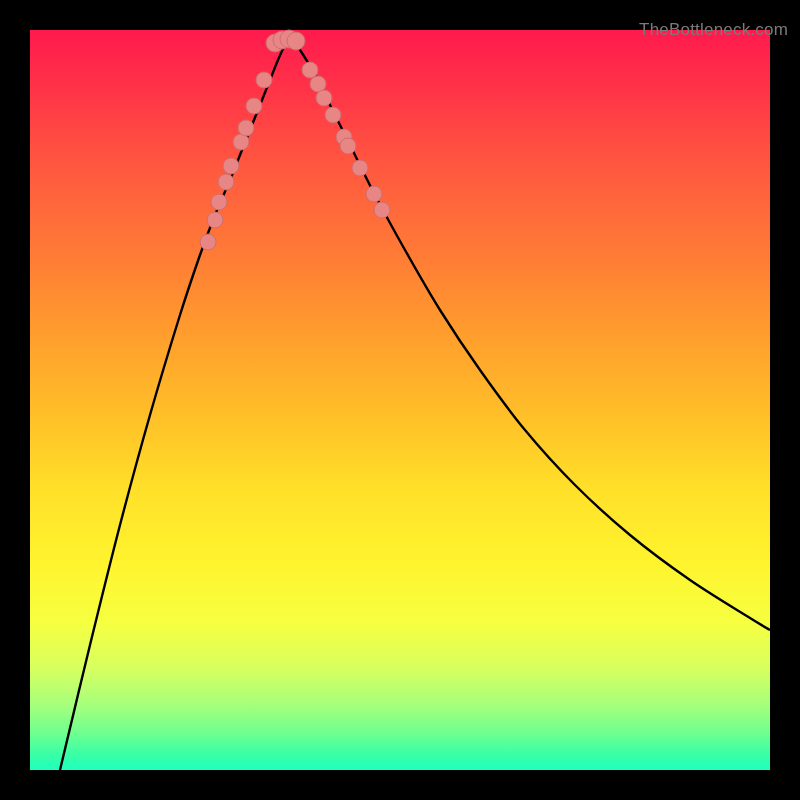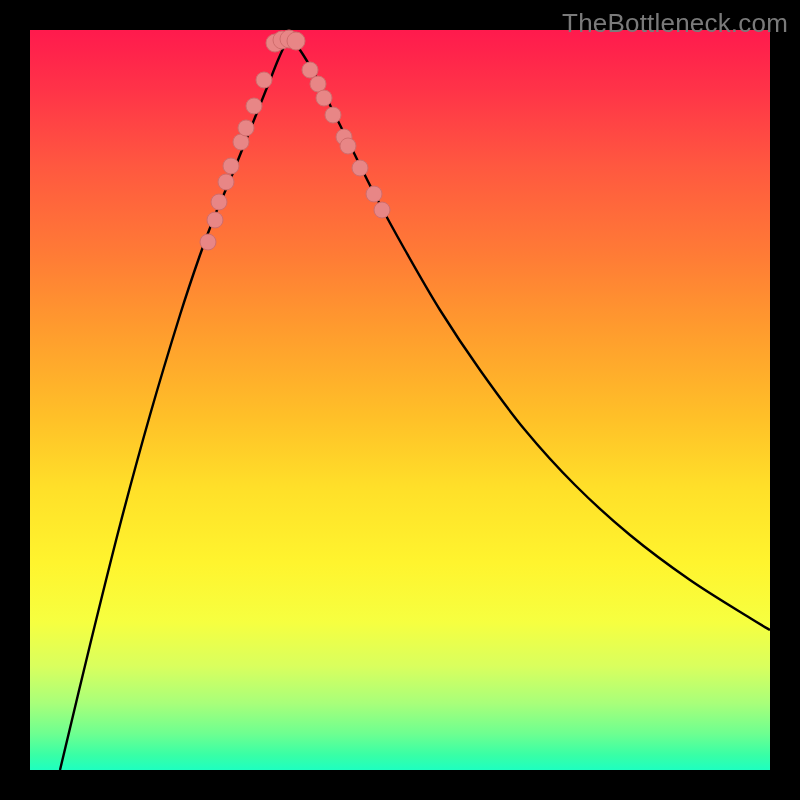--- a/index.html
+++ b/index.html
@@ -30,24 +30,24 @@
       #f6ff40 80%,
       #d9ff5e 86%,
       #a8ff7a 91%,
       #6fff90 95%,
       #38ffa6 98%,
       #1effc0 100%
     );
   }
   .watermark {
     position: absolute;
-    top: 8px;
+    top: 20px;
     right: 12px;
     color: #7a7a7a;
-    font-size: 26px;
+    font-size: 17px;
     font-weight: 500;
     letter-spacing: 0.2px;
     z-index: 50;
   }
   svg.plot {
     position: absolute;
     left: 0;
     top: 0;
     width: 740px;
     height: 740px;

